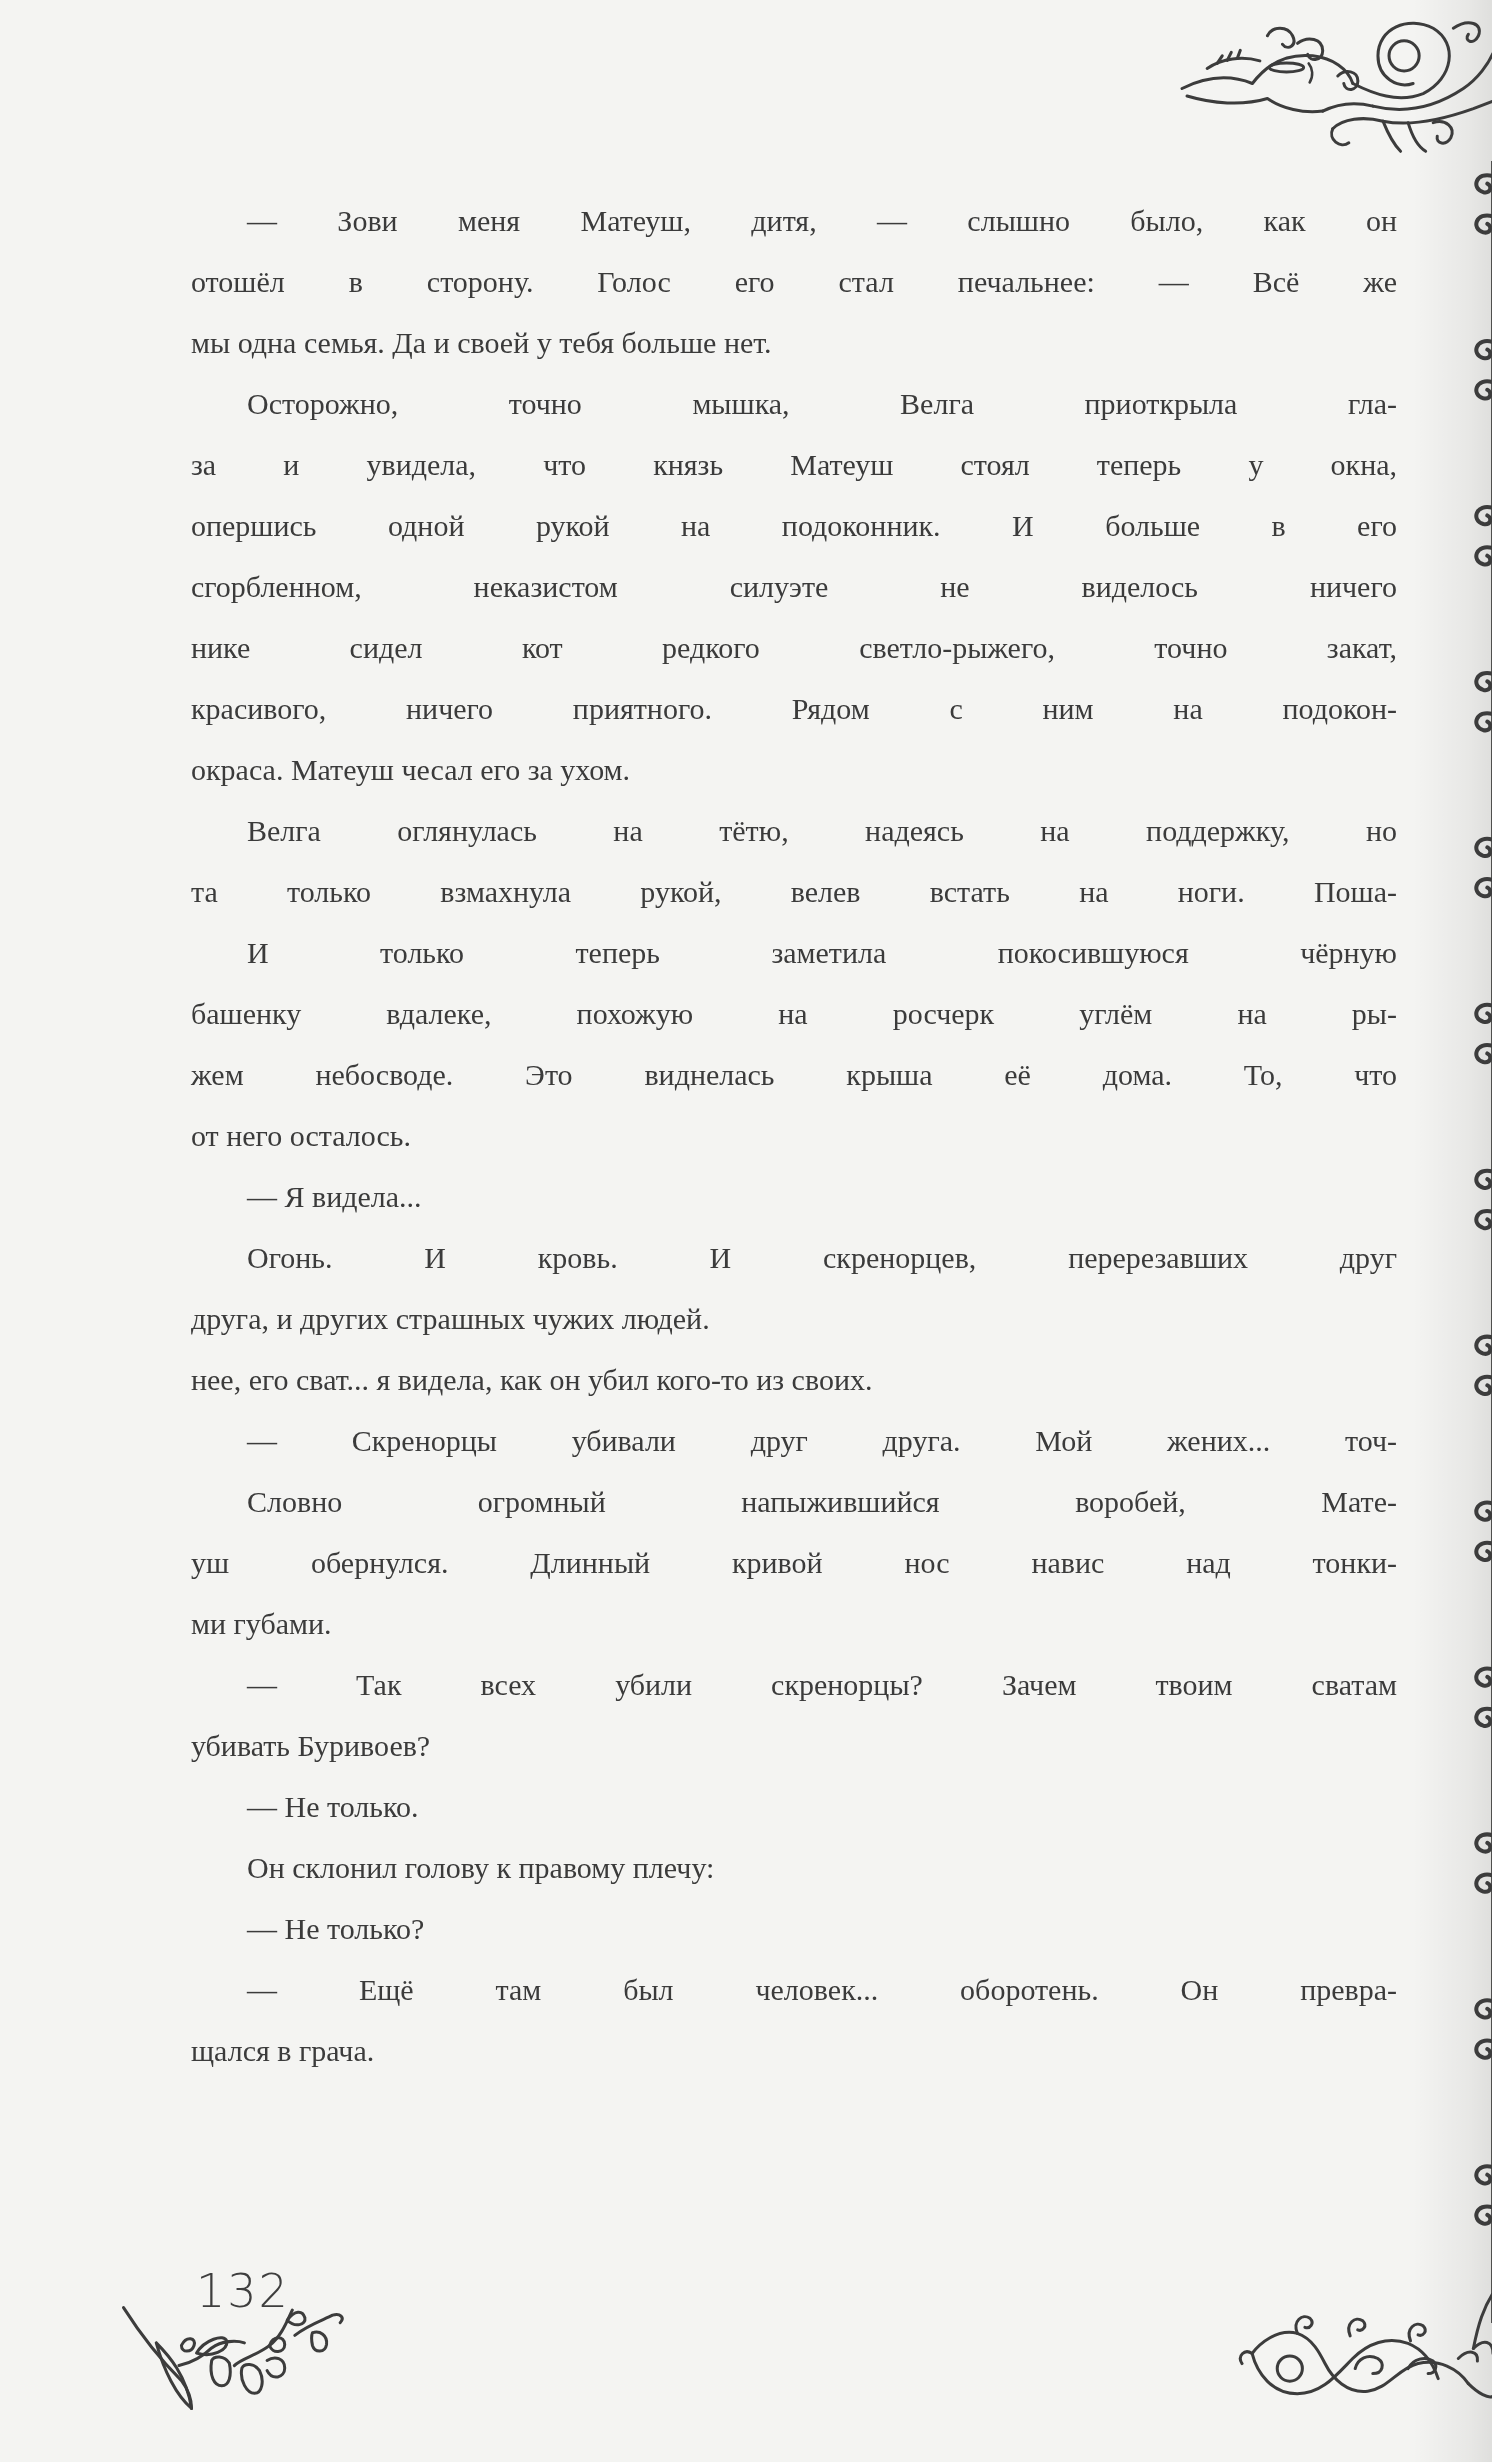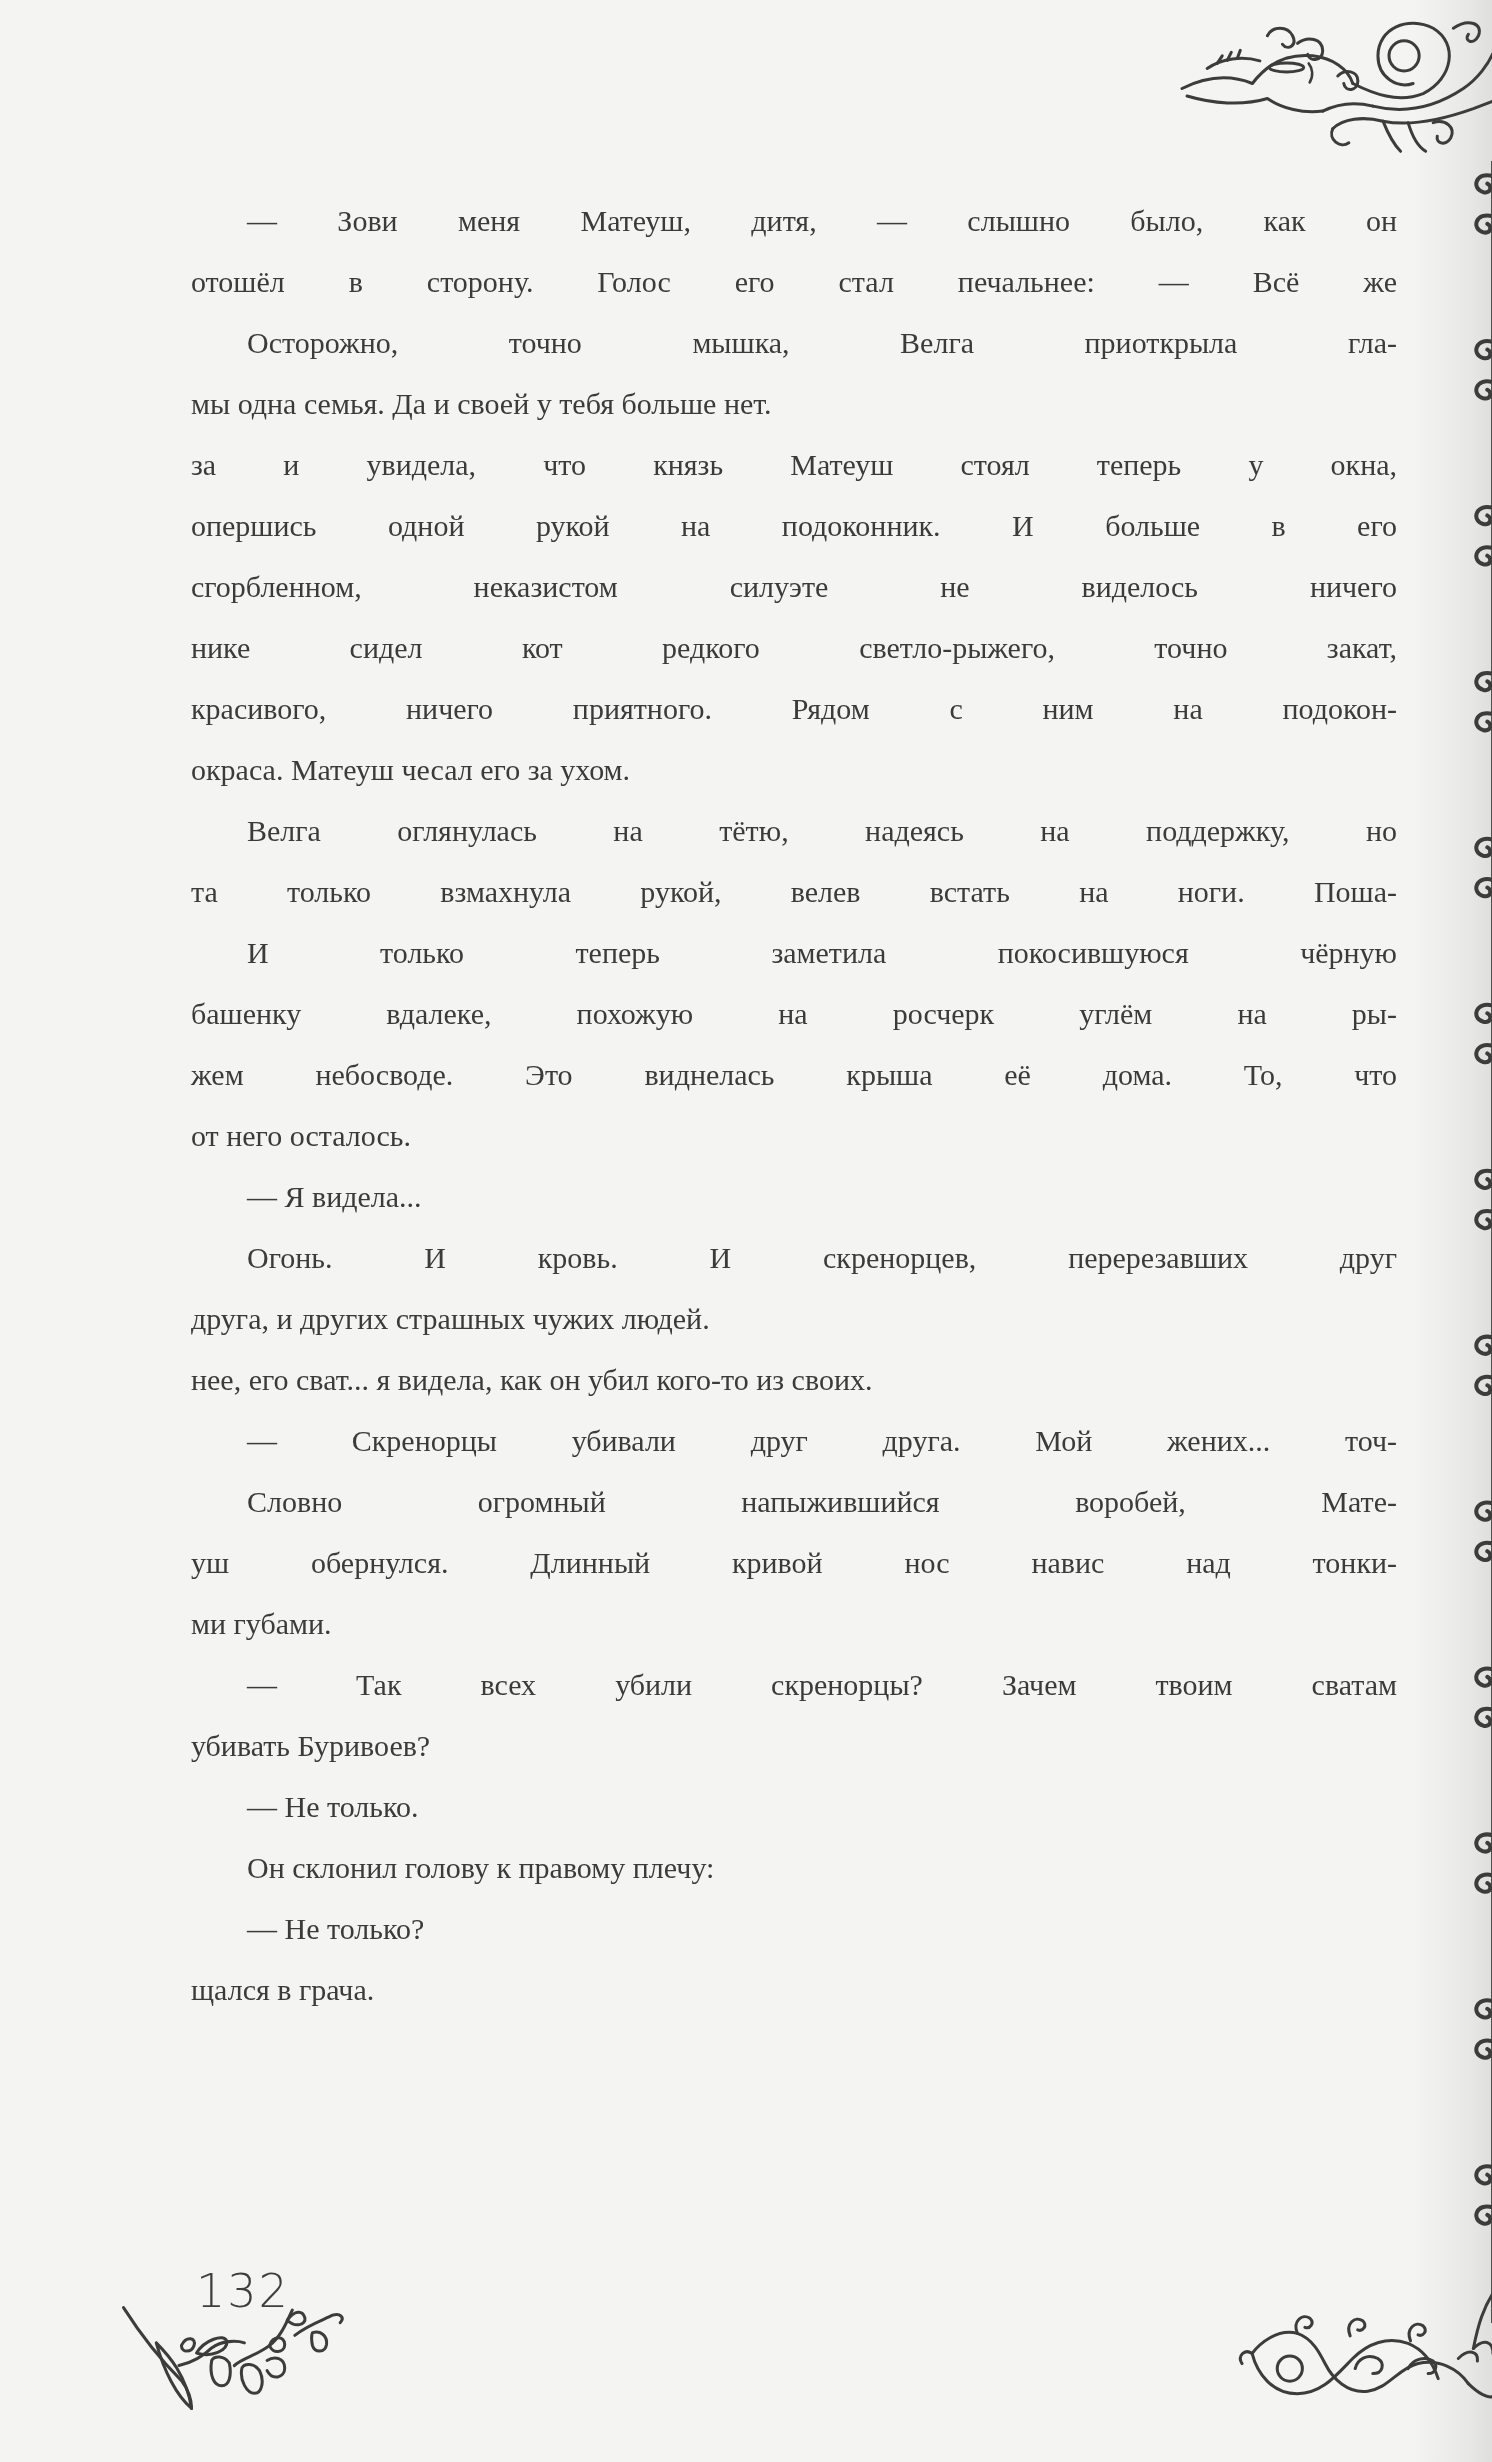--- a/index.html
+++ b/index.html
@@ -94,22 +94,22 @@
       <path d="M89 3740 C55 3730 45 3765 70 3772 C85 3775 88 3760 78 3755"></path>
       <path d="M89 3990 C55 3980 45 4015 70 4022 C85 4025 88 4010 78 4005"></path>
       <path d="M89 4070 C55 4060 45 4095 70 4102 C85 4105 88 4090 78 4085"></path>
     </g>
   </svg>
 </div>
 
 <div class="text-block" id="text-block">
     <span class="line indent">— Зови меня Матеуш, дитя, — слышно было, как он</span>
     <span class="line">отошёл в сторону. Голос его стал печальнее: — Всё же</span>
+    <span class="line last">мы одна семья. Да и своей у тебя больше нет.</span>
     <span class="line indent">Осторожно, точно мышка, Велга приоткрыла гла-</span>
-    <span class="line last">мы одна семья. Да и своей у тебя больше нет.</span>
     <span class="line">за и увидела, что князь Матеуш стоял теперь у окна,</span>
     <span class="line">опершись одной рукой на подоконник. И больше в его</span>
     <span class="line">сгорбленном, неказистом силуэте не виделось ничего</span>
     <span class="line">нике сидел кот редкого светло-рыжего, точно закат,</span>
     <span class="line">красивого, ничего приятного. Рядом с ним на подокон-</span>
     <span class="line last">окраса. Матеуш чесал его за ухом.</span>
     <span class="line indent">Велга оглянулась на тётю, надеясь на поддержку, но</span>
     <span class="line">та только взмахнула рукой, велев встать на ноги. Поша-</span>
     <span class="line indent">И только теперь заметила покосившуюся чёрную</span>
     <span class="line">башенку вдалеке, похожую на росчерк углём на ры-</span>
@@ -121,20 +121,21 @@
     <span class="line last">нее, его сват... я видела, как он убил кого-то из своих.</span>
     <span class="line indent">— Скренорцы убивали друг друга. Мой жених... точ-</span>
     <span class="line indent">Словно огромный напыжившийся воробей, Мате-</span>
     <span class="line">уш обернулся. Длинный кривой нос навис над тонки-</span>
     <span class="line last">ми губами.</span>
     <span class="line indent">— Так всех убили скренорцы? Зачем твоим сватам</span>
     <span class="line last">убивать Буривоев?</span>
     <span class="line indent last">— Не только.</span>
     <span class="line indent last">Он склонил голову к правому плечу:</span>
     <span class="line indent last">— Не только?</span>
+    <span class="line indent">— Ещё там был человек... оборотень. Он превра-</span>
     <span class="line last">щался в грача.</span>
   </div>
 
 <div class="page-number">132</div>
 
 <div class="ornament" style="left:121px; top:2305px;">
   <svg width="267" height="106" viewBox="0 0 530 210">
     <path stroke-width="6" d="M5 5 C40 60 80 110 120 150 C135 170 140 190 140 205"></path>
     <path stroke-width="6" d="M70 75 C95 100 130 140 140 205 C110 180 85 130 70 75"></path>
     <path stroke-width="6" d="M115 120 C140 115 165 100 180 85 C200 70 230 70 245 75"></path>

